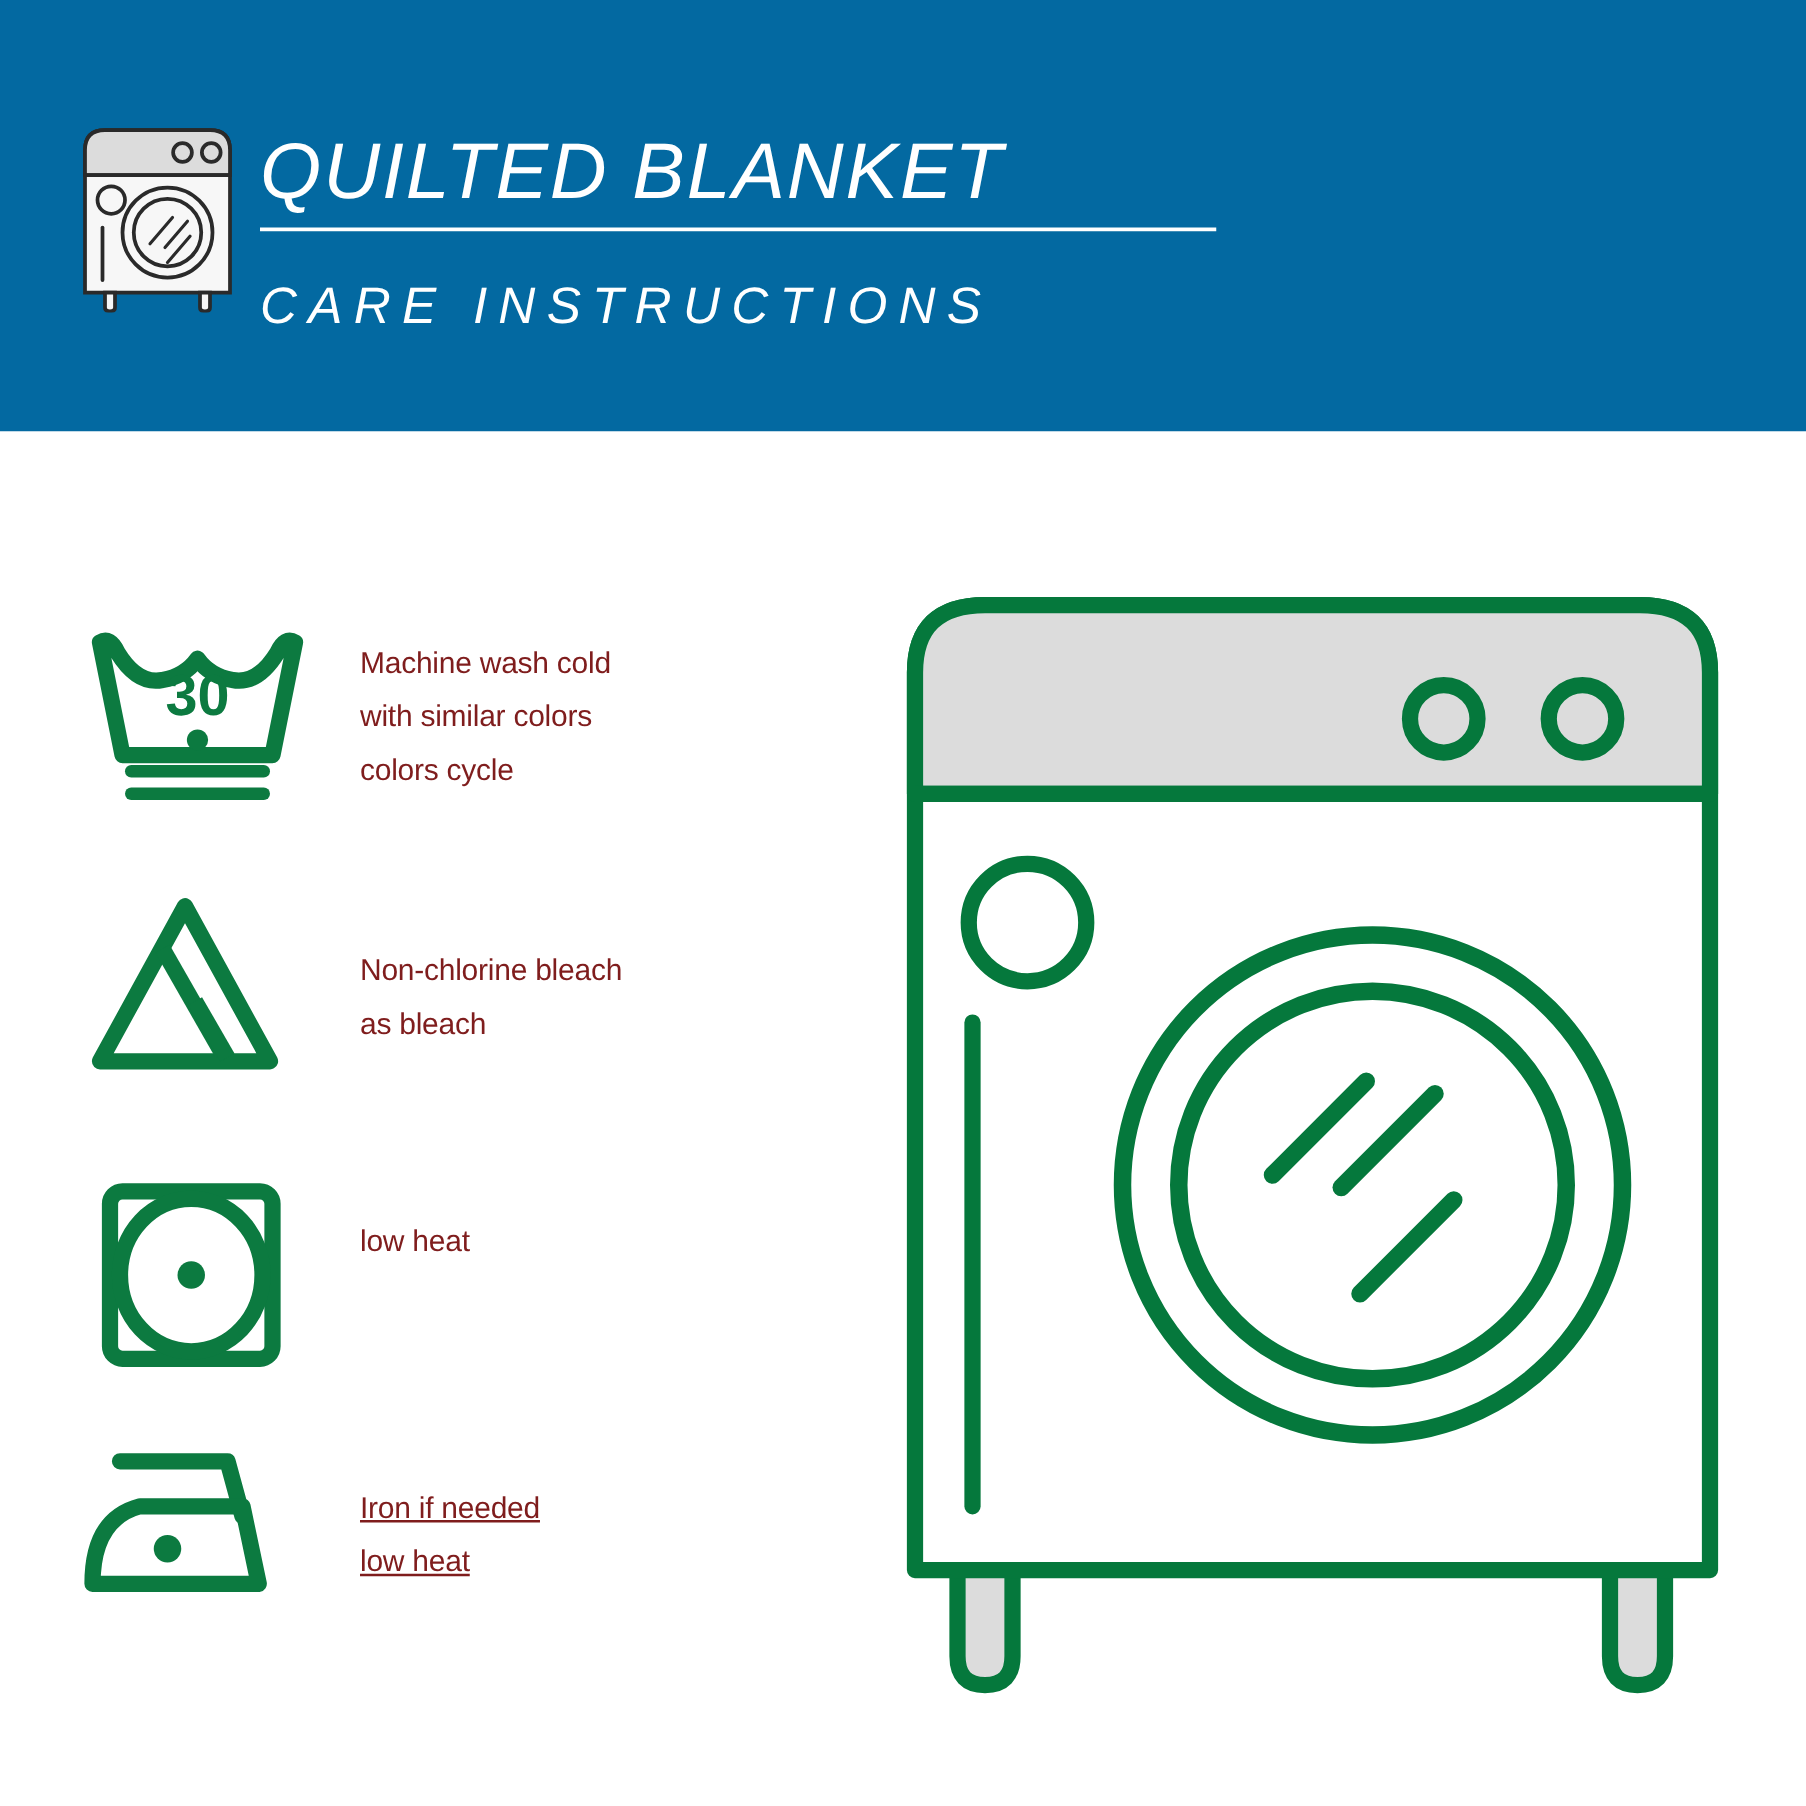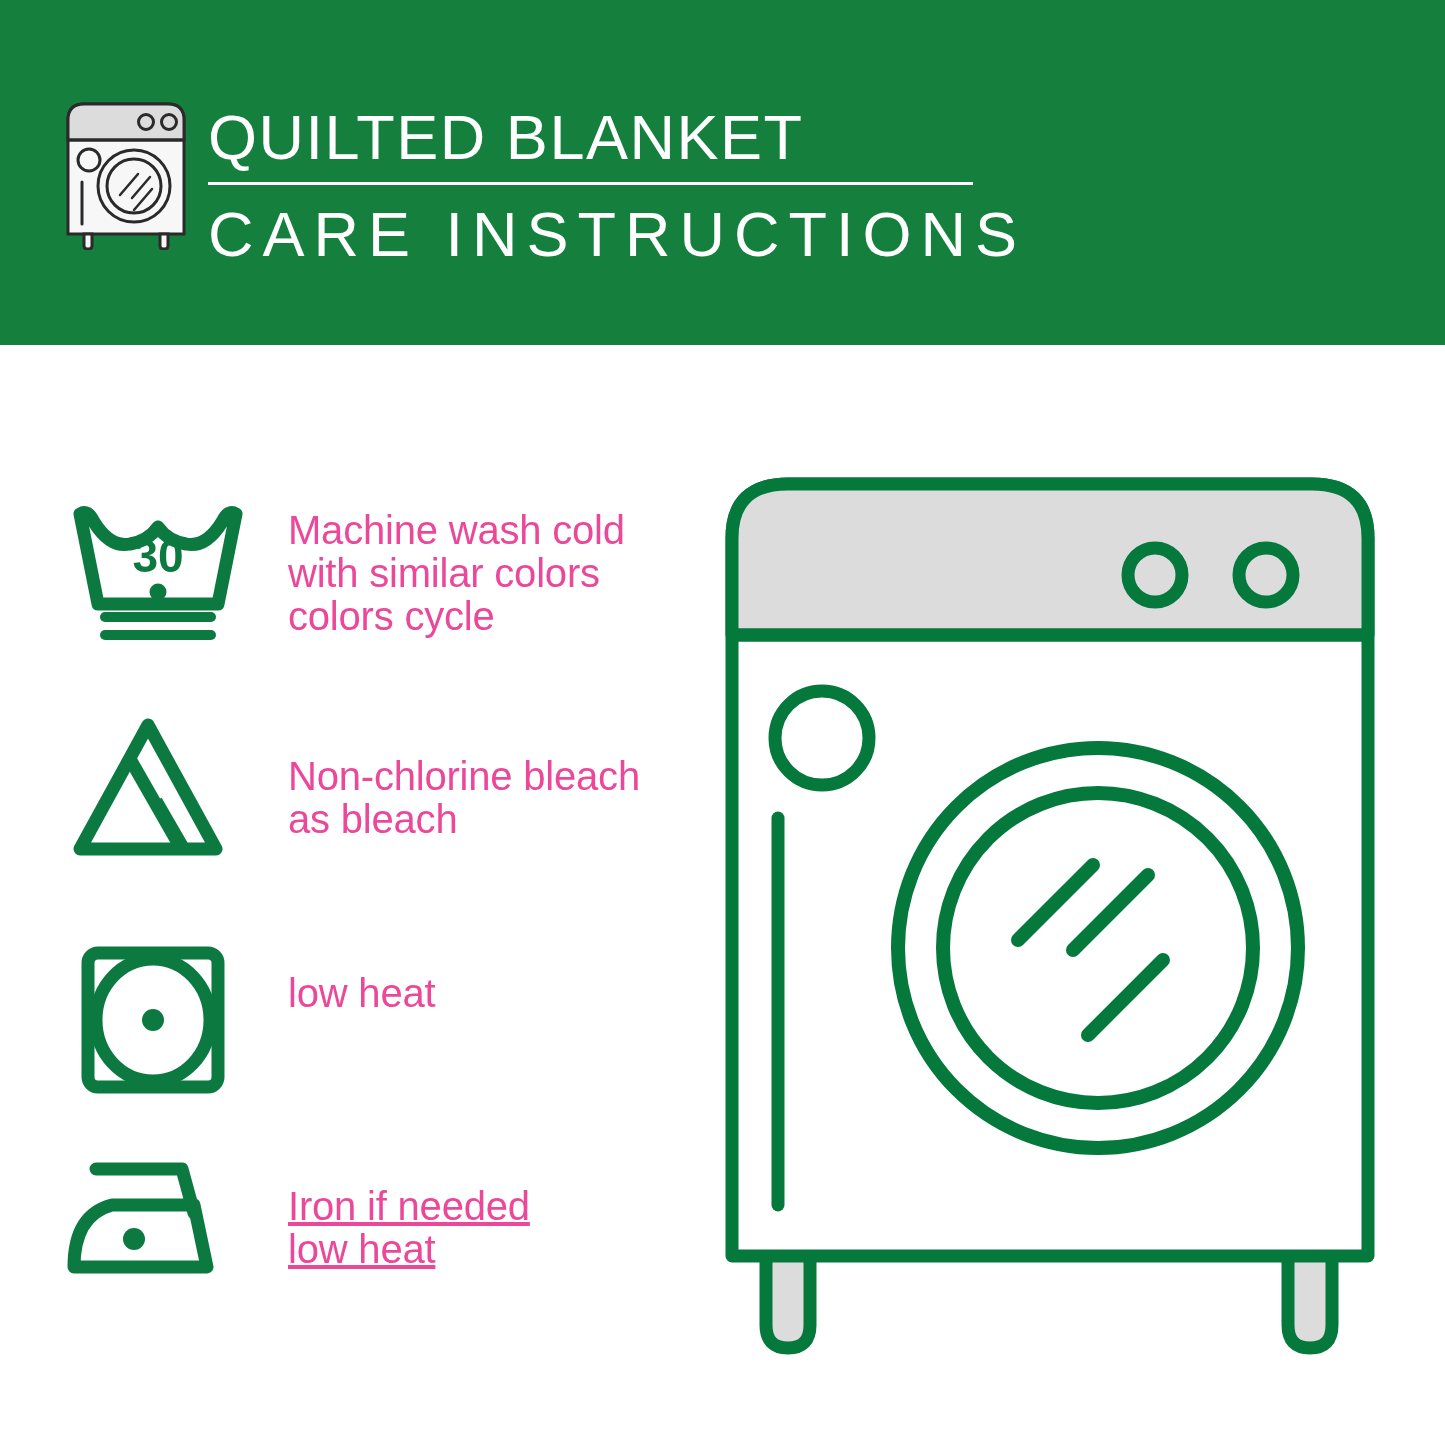--- a/index.html
+++ b/index.html
@@ -18,21 +18,22 @@
     overflow: hidden;
   }
 
   
   #header-bar {
     position: absolute;
     left: 0;
     top: 0;
     width: 1445px;
     height: 345px;
-    background: #15803d;
+    background: #0369a1;
+    font-style: italic;
   }
   #header-logo {
     position: absolute;
     left: 62px;
     top: 98px;
     width: 128px;
     height: 152px;
   }
   #header-title-block {
     position: absolute;
@@ -49,23 +50,23 @@
     color: #ffffff;
     white-space: nowrap;
   }
   #title-rule {
     margin-top: 8px;
     width: 765px;
     height: 3px;
     background: #ffffff;
   }
   #title-line2 {
-    margin-top: 14px;
+    margin-top: 24px;
     font-family: "Liberation Sans", sans-serif;
-    font-size: 63px;
+    font-size: 41px;
     line-height: 70px;
     font-weight: 400;
     letter-spacing: 9px;
     color: #ffffff;
     white-space: nowrap;
   }
 
   
   #care-list {
     position: absolute;
@@ -82,24 +83,24 @@
   .care-symbol {
     position: absolute;
     left: 68px;
     top: 0;
     width: 165px;
     height: 150px;
   }
   .care-text {
     position: absolute;
     left: 288px;
-    font-size: 40px;
+    font-size: 24px;
     line-height: 43px;
     font-weight: 400;
-    color: #ec4899;
+    color: #7f1d1d;
     letter-spacing: -0.2px;
   }
   .care-text div { white-space: nowrap; }
 
   #row-wash   { top: 155px; }
   #row-bleach { top: 378px; }
   #row-dry    { top: 600px; }
   #row-iron   { top: 810px; }
 
   #row-wash   .care-text { top: 9px; }

